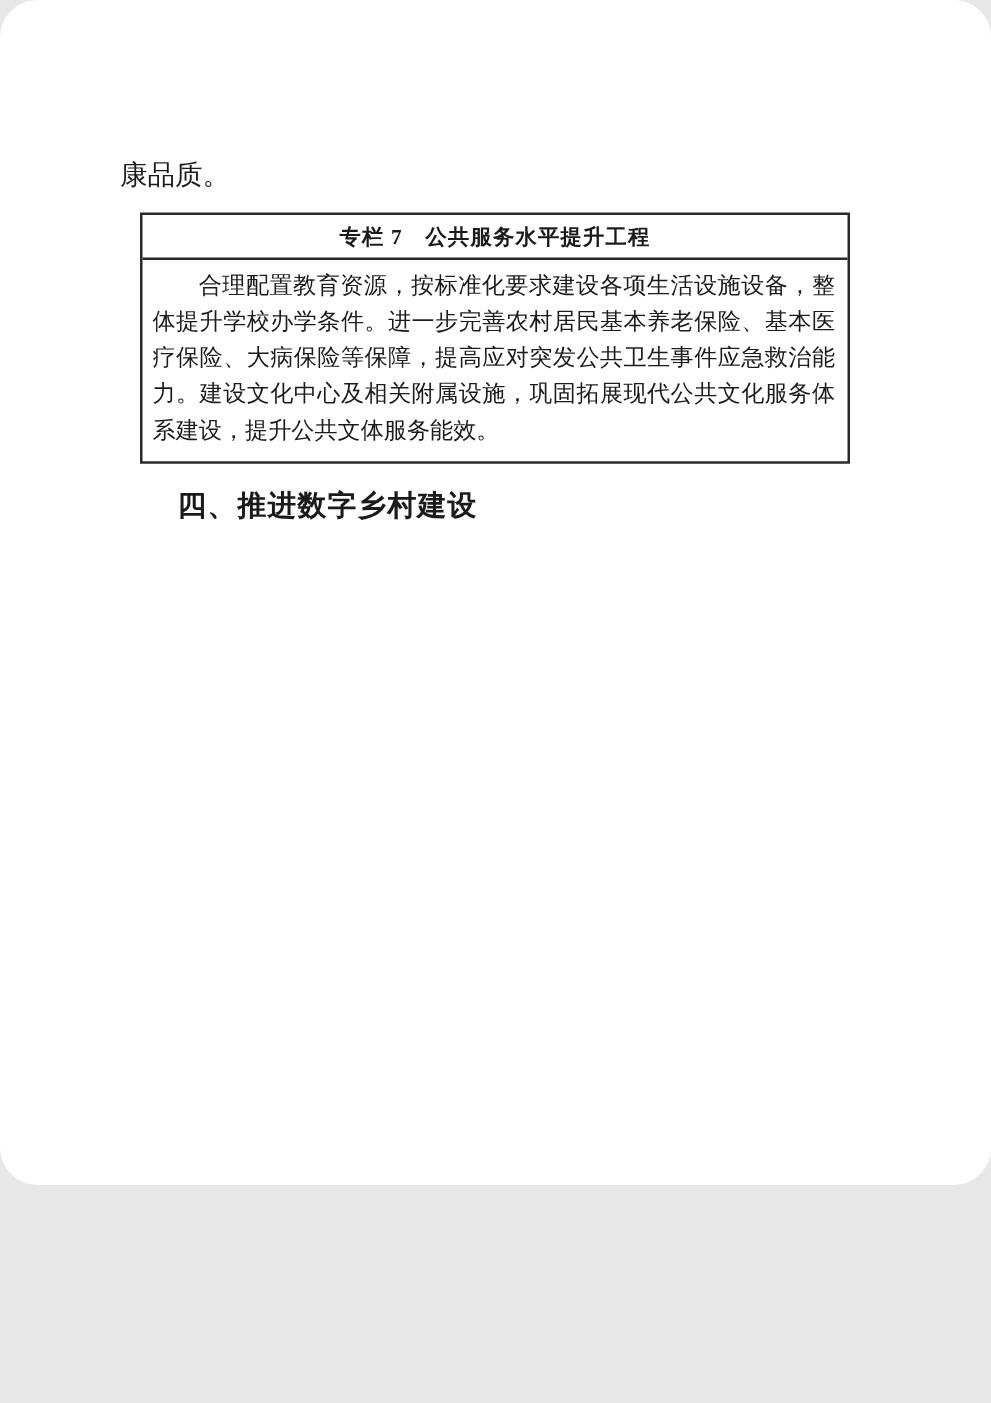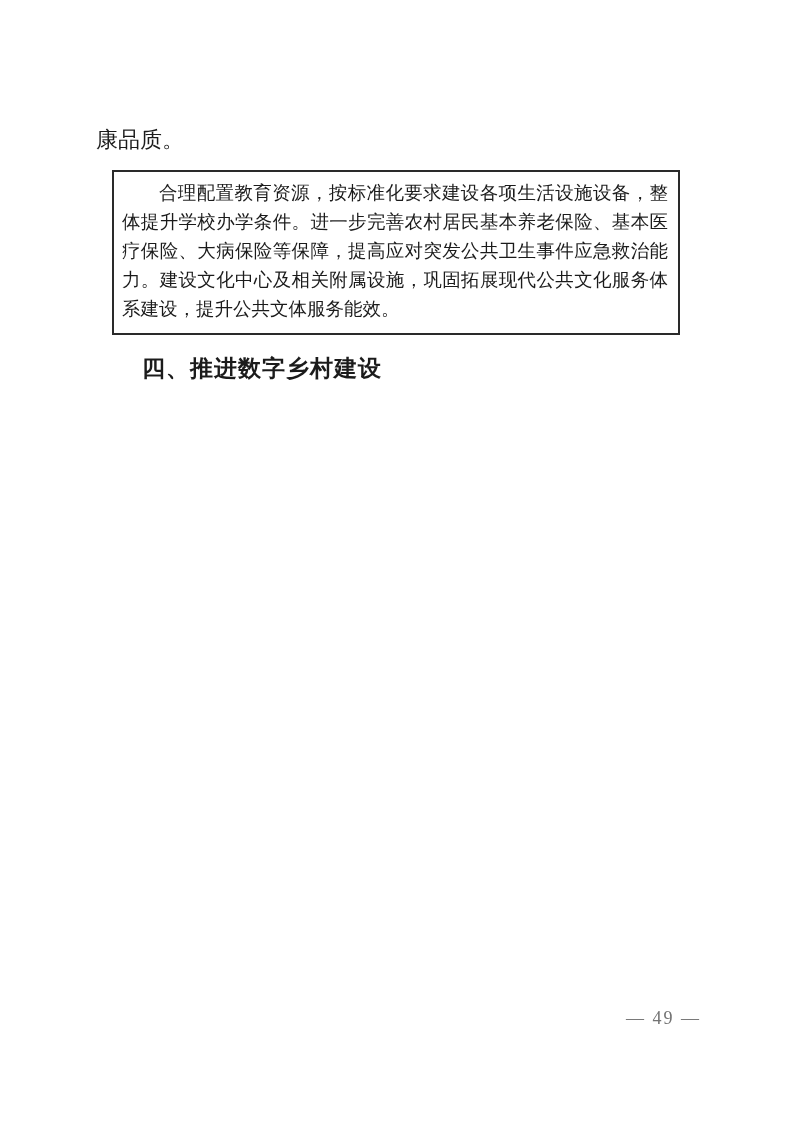--- a/index.html
+++ b/index.html
@@ -3,28 +3,29 @@
 <meta charset="utf-8">
 <style>
   html, body {
     margin: 0;
     padding: 0;
     background: #e8e8e8;
   }
   .page {
     position: relative;
     width: 793px;
-    height: 1122px;
+    height: 948px;
     margin: 0 auto;
     background: #ffffff;
     box-sizing: border-box;
     padding: 118px 88px 0 96px;
     color: #1b1b1b;
     font-family: "Liberation Serif", "DejaVu Serif", serif;
     overflow: hidden;
+    border-radius: 30px;
   }
   .doc-body {
     font-size: 22px;
     line-height: 43px;
     text-align: justify;
     text-justify: inter-ideograph;
   }
   .doc-body p {
     margin: 0;
     text-indent: 2em;
@@ -79,20 +80,21 @@
 
 <div class="page">
 
   <div class="doc-body">
     <p class="no-indent">康品质。</p>
 
 
   </div>
 
   <div class="callout">
+    <div class="callout-title">专栏 7　公共服务水平提升工程</div>
     <div class="callout-body">合理配置教育资源，按标准化要求建设各项生活设施设备，整体提升学校办学条件。进一步完善农村居民基本养老保险、基本医疗保险、大病保险等保障，提高应对突发公共卫生事件应急救治能力。建设文化中心及相关附属设施，巩固拓展现代公共文化服务体系建设，提升公共文体服务能效。</div>
   </div>
 
   <h2 class="section-heading">四、推进数字乡村建设</h2>
 
   <div class="page-number">— 49 —</div>
 
 </div>
 
 </body></html>

